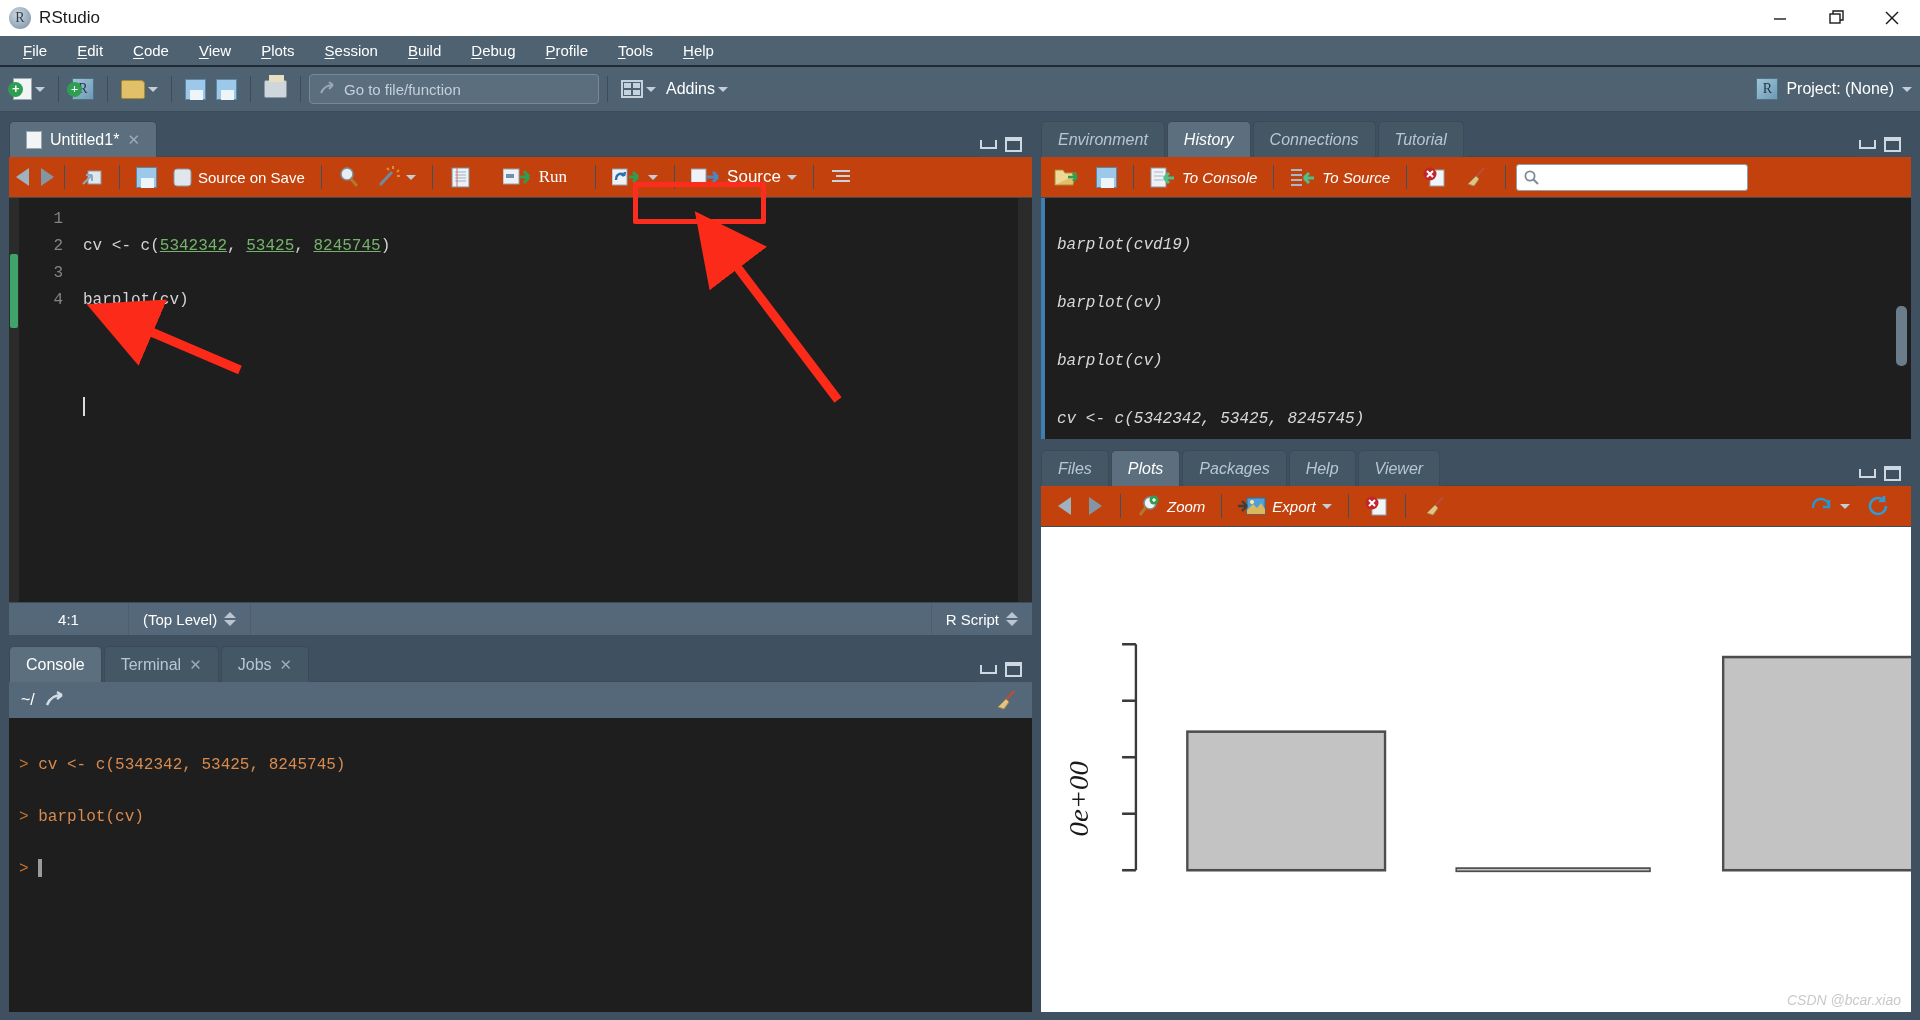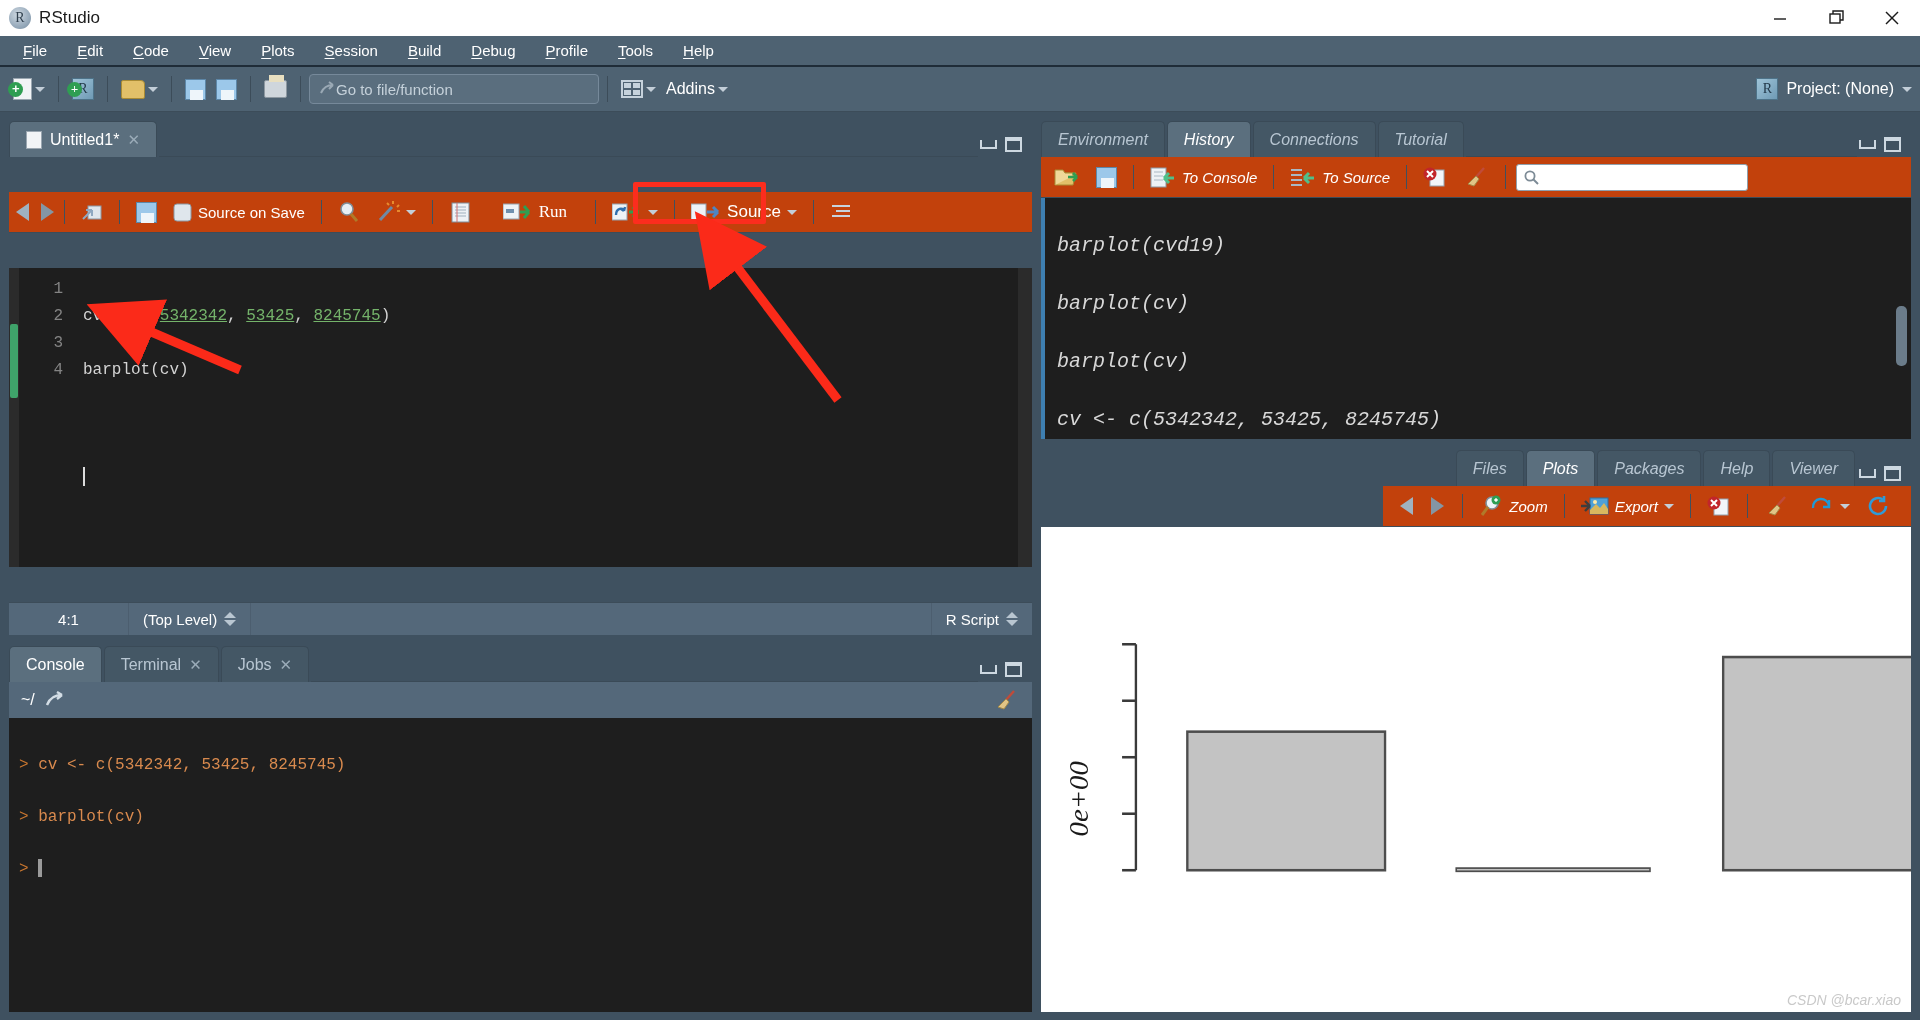--- a/index.html
+++ b/index.html
@@ -57,21 +57,21 @@
     flex: none;
   }
   .tb-sep { width: 1px; height: 26px; background: #3c4c59; margin: 0 8px; }
   .tb-btn { display: flex; align-items: center; gap: 3px; padding: 2px 5px; height: 34px; }
   .caret-d {
     width: 0; height: 0; border-left: 5px solid transparent; border-right: 5px solid transparent;
     border-top: 5px solid #c3ced8;
   }
   .gofile {
     width: 290px; height: 30px; background: #5a6e7e; border: 1px solid #76899a;
-    border-radius: 4px; display: flex; align-items: center; padding: 0 9px;
+    border-radius: 4px; display: flex; align-items: center; gap: 8px; padding: 0 9px;
     color: #c5d1da; font-size: 15px;
   }
   .addins { color: #ffffff; font-size: 16px; }
   .toolbar .spacer { flex: 1; }
   .project { color: #ffffff; font-size: 16px; display: flex; align-items: center; gap: 8px; }
 
   
   .ico { display: inline-block; position: relative; }
   .ico-doc { width: 19px; height: 22px; background: #f2f4f6; border: 1px solid #9aa6b0; }
   .plus-badge {
@@ -177,21 +177,21 @@
     flex: 1; background: #1e1e1e; padding: 8px 0 0 10px; min-height: 0; overflow: hidden;
     font-family: "Liberation Mono", monospace; font-size: 16px; line-height: 26px; color: #d98a4e;
     white-space: pre;
   }
   .console-body .prompt { color: #c8762f; }
   .ccaret { display:inline-block; width: 4px; height: 18px; background:#9a9a9a; vertical-align:-4px; }
 
   
   .history-body {
     flex: 1; background: #1e1e1e; min-height: 0; overflow: hidden; position: relative;
-    font-family: "Liberation Mono", monospace; font-size: 20px; line-height: 29px;
+    font-family: "Liberation Mono", monospace; font-size: 16px; line-height: 29px;
     color: #d8d8d8; padding: 4px 0 0 12px; white-space: pre;
     border-left: 4px solid #3e7fb1;
   }
   .hscroll {
     position: absolute; right: 4px; top: 108px; width: 11px; height: 60px;
     background: #6b7c8a; border-radius: 5px;
   }
 
   
   .searchbox {
@@ -307,21 +307,21 @@
       <span class="ico rcube">R</span>
       <span>Project: (None)</span>
       <span class="caret-d"></span>
     </div>
   </div>
 
   <div class="workspace">
 
     <div class="col col-left">
 
-      <div class="pane" style="height:516px;gap:35px;">
+      <div class="pane" style="height:516px;">
         <div class="pane-tabs">
           <div class="tab active">
             <span class="ico ico-doc" style="width:16px;height:18px;"></span>
             <span>Untitled1*</span>
             <span class="x">✕</span>
           </div>
           <div class="tabs-fill"></div>
           <div class="pane-winctl">
             <span class="min-ico"></span>
             <span class="max-ico"></span>
@@ -586,21 +586,21 @@
 <div>barplot(cv)</div>
 <div>barplot(cv)</div>
 <div>cv &lt;- c(5342342, 53425, 8245745)</div>
 
 
 
           <div class="hscroll"></div>
         </div>
       </div>
 
-      <div class="pane" style="flex:1;align-items:flex-end;">
+      <div class="pane" style="flex:1;">
         <div class="pane-tabs">
           <div class="tab">
             <span>Files</span>
           </div>
           <div class="tab active">
             <span>Plots</span>
           </div>
           <div class="tab">
             <span>Packages</span>
           </div>

